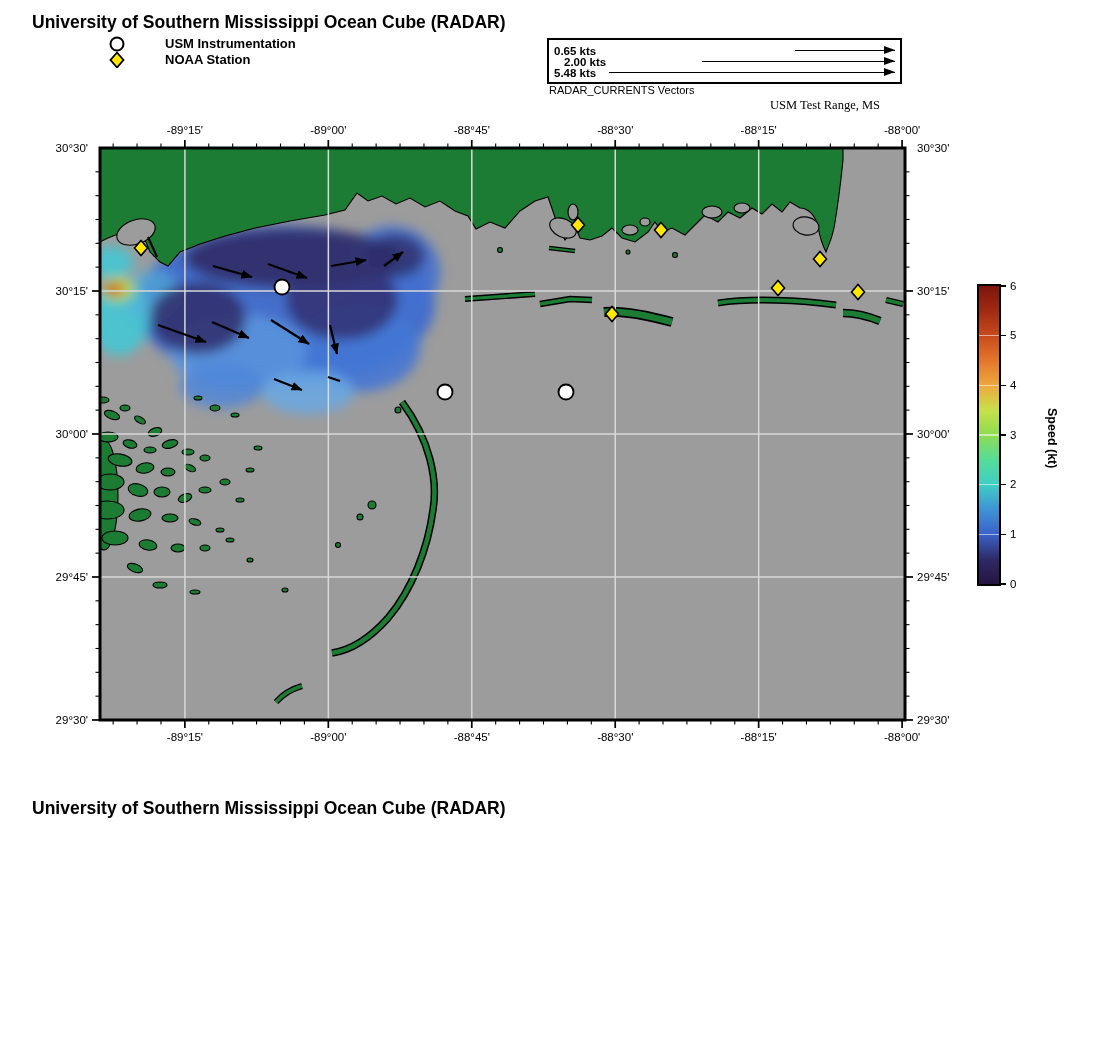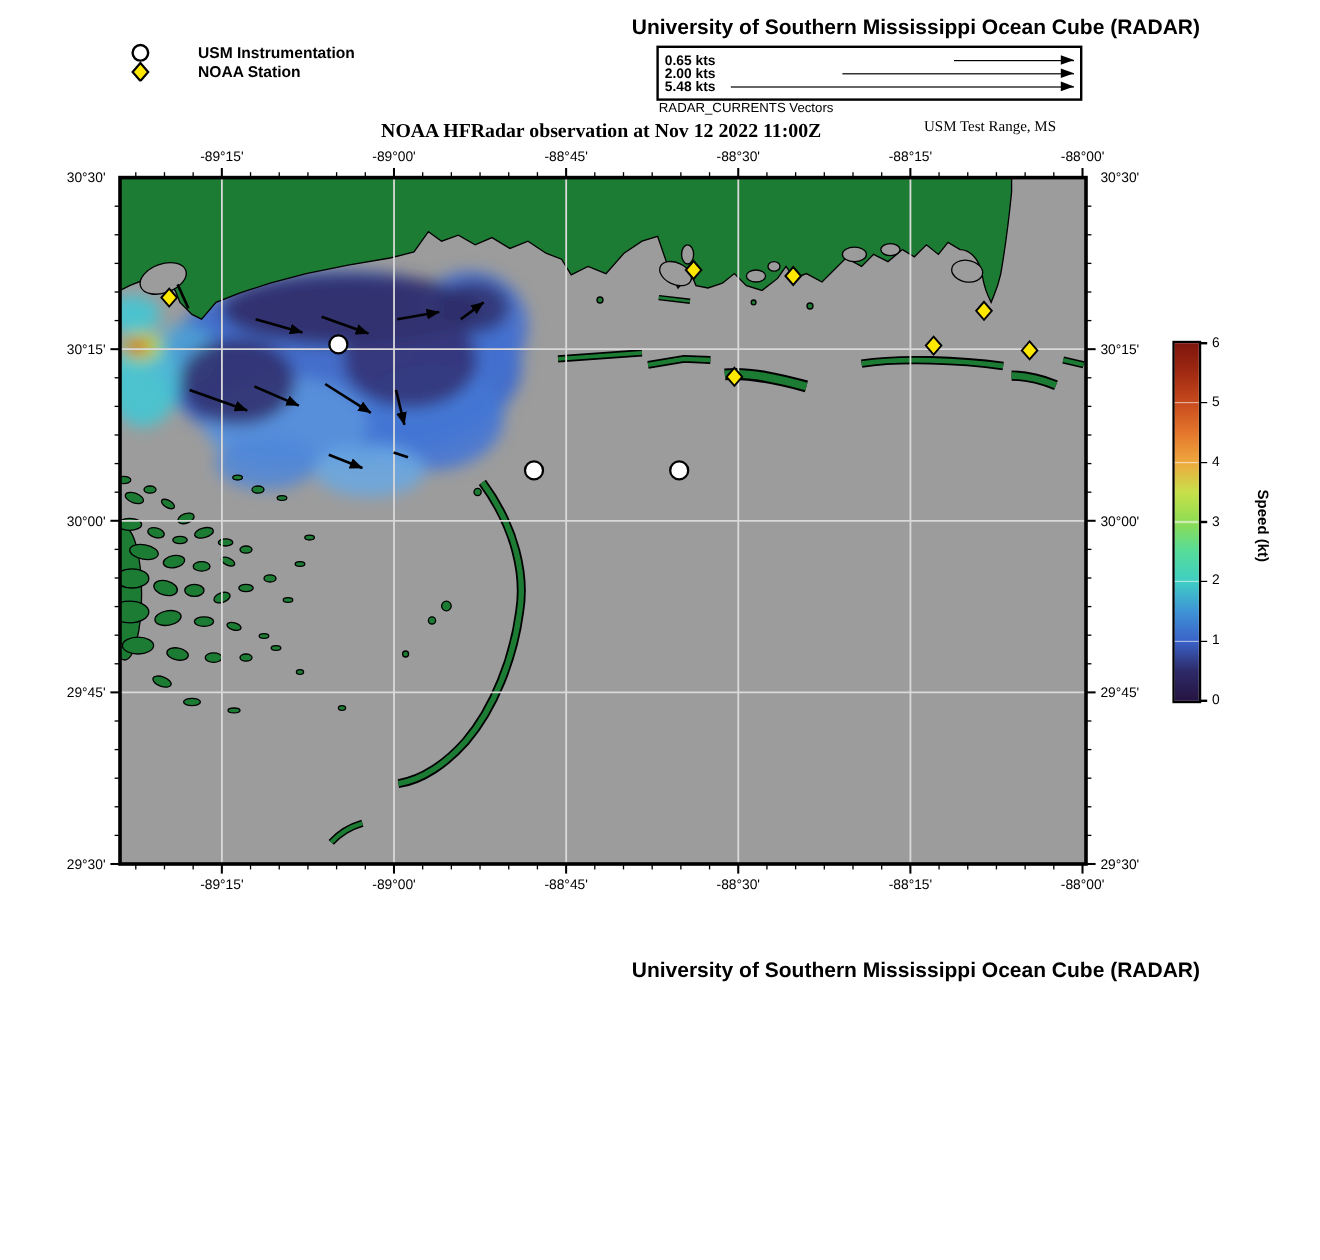--- a/index.html
+++ b/index.html
@@ -1,19 +1,19 @@
 <!DOCTYPE html>
 <html><head>
 <meta charset="utf-8">
 <style>
   html,body{margin:0;padding:0;background:#fff;}
   #page{position:relative;width:1100px;height:1050px;background:#fff;overflow:hidden;
         font-family:"Liberation Sans",sans-serif;color:#000;}
   .abs{position:absolute;}
-  .title{font-weight:bold;font-size:17.5px;text-align:right;}
+  .title{font-weight:bold;font-size:17.5px;text-align:left;margin-left:32px;}
   .serif{font-family:"Liberation Serif",serif;}
   #obs-title{font-weight:bold;font-size:16.5px;text-align:center;}
   #range-label{font-weight:normal;font-size:12.5px;}
   #legend{left:108px;top:35px;}
   .legend-row{display:flex;align-items:center;height:16px;}
   .legend-row span.lbl{font-weight:bold;font-size:13px;margin-left:2px;padding-left:37px;}
   #vector-box{left:547px;top:38px;width:351px;height:42px;border:2.5px solid #000;background:#fff;}
   .vrow-label{position:absolute;left:5px;font-weight:bold;font-size:11.5px;line-height:11px;}
   .vrow-line{position:absolute;height:0;border-top:1.6px solid #000;}
   .vrow-head{position:absolute;width:0;height:0;border-left:11px solid #000;
@@ -46,30 +46,29 @@
         <path d="M9,1.5 L15.5,9 L9,16.5 L2.5,9 Z" fill="#ffe800" stroke="#000" stroke-width="1.8"></path>
       </svg>
       <span class="lbl">NOAA Station</span>
     </div>
   </div>
 
   <div class="abs" id="vector-box">
       <div class="vrow-label" style="top: 6px;">0.65 kts</div>
       <div class="vrow-line" style="top: 10.2px; right: 5px; width: 100px;"></div>
       <div class="vrow-head" style="top: 6px; right: 5px;"></div>
-      <div class="vrow-label" style="top: 17px;">2.00 kts</div>
+      <div class="vrow-label" style="top: 17px; margin-left: 10px;">2.00 kts</div>
       <div class="vrow-line" style="top: 21.2px; right: 5px; width: 193px;"></div>
       <div class="vrow-head" style="top: 17px; right: 5px;"></div>
       <div class="vrow-label" style="top: 28px;">5.48 kts</div>
       <div class="vrow-line" style="top: 32.2px; right: 5px; width: 286px;"></div>
       <div class="vrow-head" style="top: 28px; right: 5px;"></div>
     </div>
   <div class="abs" id="vector-caption">RADAR_CURRENTS Vectors</div>
 
-  <div class="abs serif" id="obs-title" style="left:0;top:99px;width:1002px;">NOAA HFRadar observation at Nov 12 2022 11:00Z</div>
   <div class="abs serif" id="range-label" style="left:770px;top:98px;width:170px;">USM Test Range, MS</div>
 
   <svg id="map-svg" class="abs" style="left:0;top:0;" width="1100" height="1050">
     <defs>
       <clipPath id="mapClip">
           <rect x="100" y="148" width="805" height="572"></rect>
         </clipPath>
       <filter id="softblur" x="-20%" y="-20%" width="140%" height="140%">
         <feGaussianBlur stdDeviation="6"></feGaussianBlur>
       </filter>

